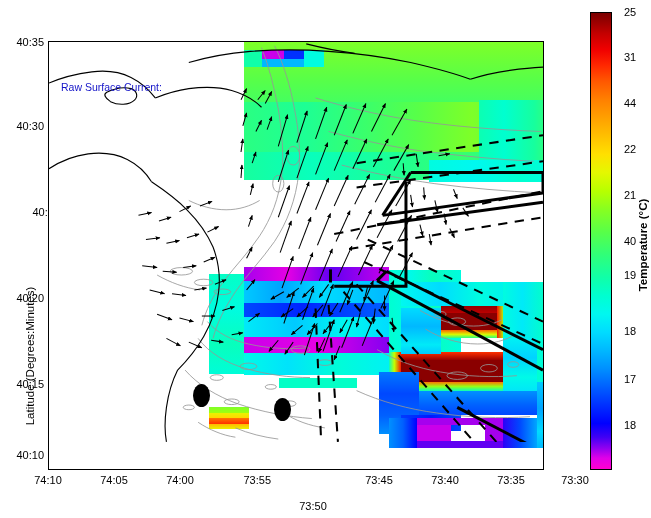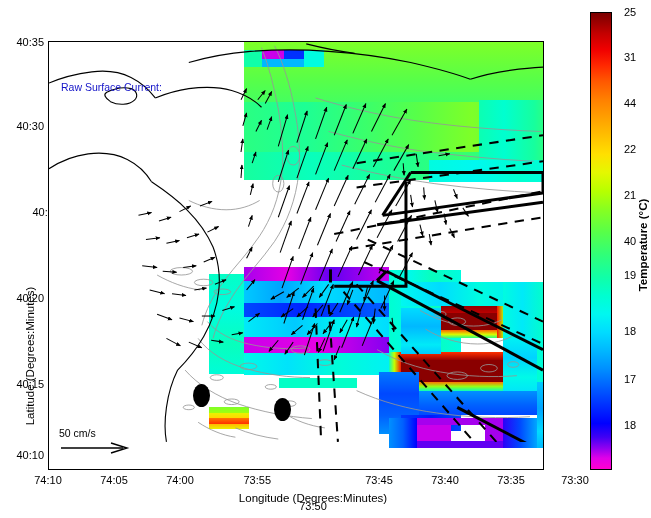--- a/index.html
+++ b/index.html
@@ -104,21 +104,20 @@
     <div class="xlab" style="left:89px;top:474px;">74:05</div>
     <div class="xlab" style="left:155px;top:474px;">74:00</div>
     <div class="xlab" style="left:221px;top:474px;text-align:right;">73:55</div>
     <div class="xlab" style="left:288px;top:500px;">73:50</div>
     <div class="xlab" style="left:354px;top:474px;">73:45</div>
     <div class="xlab" style="left:420px;top:474px;">73:40</div>
     <div class="xlab" style="left:486px;top:474px;">73:35</div>
     <div class="xlab" style="left:550px;top:474px;">73:30</div>
   </div>
 
-  <div id="xtitle">Longitude (Degrees:Minutes)</div>
 
   <div id="plot">
     <div id="plot-inner">
 
       <div id="sst">
           <div class="blk" style="left: 195px; top: 0px; width: 335px; height: 125px; background: linear-gradient(to right, rgb(107, 255, 56) 0%, rgb(148, 255, 24) 12%, rgb(88, 255, 72) 26%, rgb(42, 255, 130) 40%, rgb(64, 255, 101) 55%, rgb(98, 255, 64) 70%, rgb(160, 255, 16) 82%, rgb(107, 255, 56) 92%, rgb(56, 255, 110) 100%);"></div>
           <div class="blk" style="left: 195px; top: 0px; width: 335px; height: 125px; background: linear-gradient(rgb(126, 255, 40) 0%, rgb(88, 255, 72) 30%, rgb(56, 255, 110) 60%, rgb(35, 255, 139) 100%);"></div>
           <div class="blk" style="left: 195px; top: 60px; width: 335px; height: 65px; background: linear-gradient(to right, rgb(42, 255, 130) 0%, rgb(29, 255, 149) 18%, rgb(56, 255, 110) 35%, rgb(88, 255, 72) 52%, rgb(126, 255, 40) 68%, rgb(80, 255, 82) 84%, rgb(35, 255, 139) 100%);"></div>
           <div class="blk" style="left: 195px; top: 110px; width: 335px; height: 28px; background: linear-gradient(to right, rgb(22, 255, 158) 0%, rgb(8, 255, 188) 20%, rgb(29, 255, 149) 45%, rgb(56, 255, 110) 65%, rgb(16, 255, 168) 85%, rgb(4, 255, 198) 100%);"></div>
           <div class="cell" style="left: 213px; top: 8px; width: 22px; height: 9px; background: rgb(202, 0, 234);"></div>
@@ -392,27 +391,20 @@
           <path d="M316,268 L456,429"></path>
           <path d="M300,282 L310,429"></path>
           <path d="M286,286 L292,429"></path>
         </g>
       </svg>
 
       <div id="annot">
         <div>Raw Surface Current:</div>
       </div>
 
-      <div id="scalebar">
-        <div class="sbtxt">50 cm/s</div>
-        <svg width="72" height="14" viewBox="0 0 72 14">
-          <path d="M2,7 L64,7" stroke="#000" stroke-width="1.4" fill="none"></path>
-          <path d="M52,2 L68,7 L52,12" stroke="#000" stroke-width="1.4" fill="none"></path>
-        </svg>
-      </div>
 
     </div>
   </div>
 
   <div id="cbar"></div>
   <div id="cbtitle-host">
     <div id="cbtitle">Temperature (°C)</div>
   </div>
   <div class="ytick-wrap">
     <div class="cblab" style="top:6px;">25</div>

